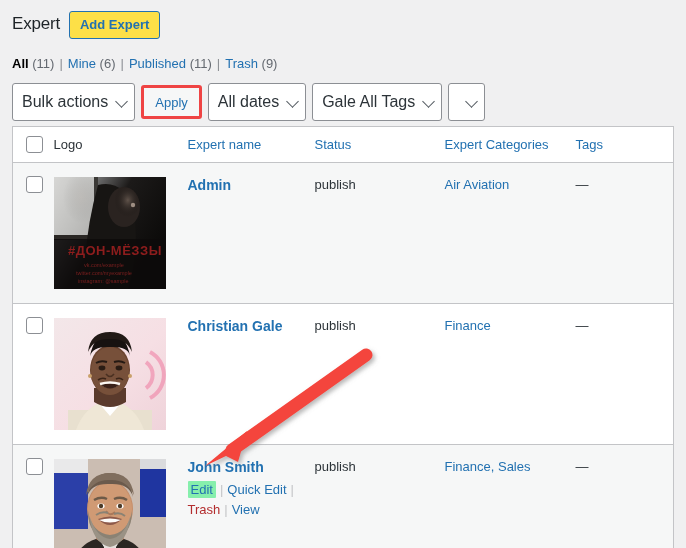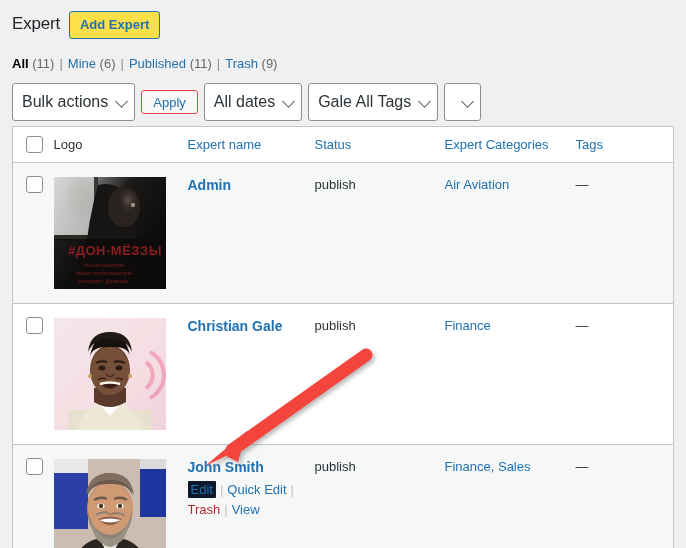--- a/index.html
+++ b/index.html
@@ -95,24 +95,24 @@
     margin-top: -5px;
     border-right: 1.6px solid #50575e;
     border-bottom: 1.6px solid #50575e;
     transform: rotate(45deg);
     transform-origin: center;
   }
   .btn-secondary {
     display: inline-flex;
     align-items: center;
     justify-content: center;
-    height: 24px;
+    height: 34px;
     padding: 0 11px;
     background: #f6f7f7;
-    border: 1px solid #ef4444;
+    border: 3px solid #ef4444;
     color: #2271b1;
     border-radius: 3px;
     font-size: 13px;
     line-height: 1;
     cursor: pointer;
     white-space: nowrap;
   }
 
   
   .wp-list-table {
@@ -170,21 +170,21 @@
     position: relative;
     background: #8b5cf6;
   }
 
   .row-title { color: #2271b1; font-weight: 700; text-decoration: none; font-size: 14px; cursor: pointer; }
   .row-actions { font-size: 13px; color: #646970; margin-top: 5px; line-height: 1.5; }
   .row-actions a { color: #2271b1; text-decoration: none; cursor: pointer; }
   .row-actions a.trash { color: #b32d2e; }
   .row-actions .abar { color: #c3c4c7; margin: 0 4px; }
   .hl-edit {
-    background: #0f172a;
+    background: #86efac;
     color: #2271b1;
     padding: 1px 3px;
     border-radius: 1px;
   }
   .cat-link { color: #2271b1; text-decoration: none; cursor: pointer; }
   .dash { color: #2c3338; }
 
   
   #arrow-overlay {
     position: absolute;

